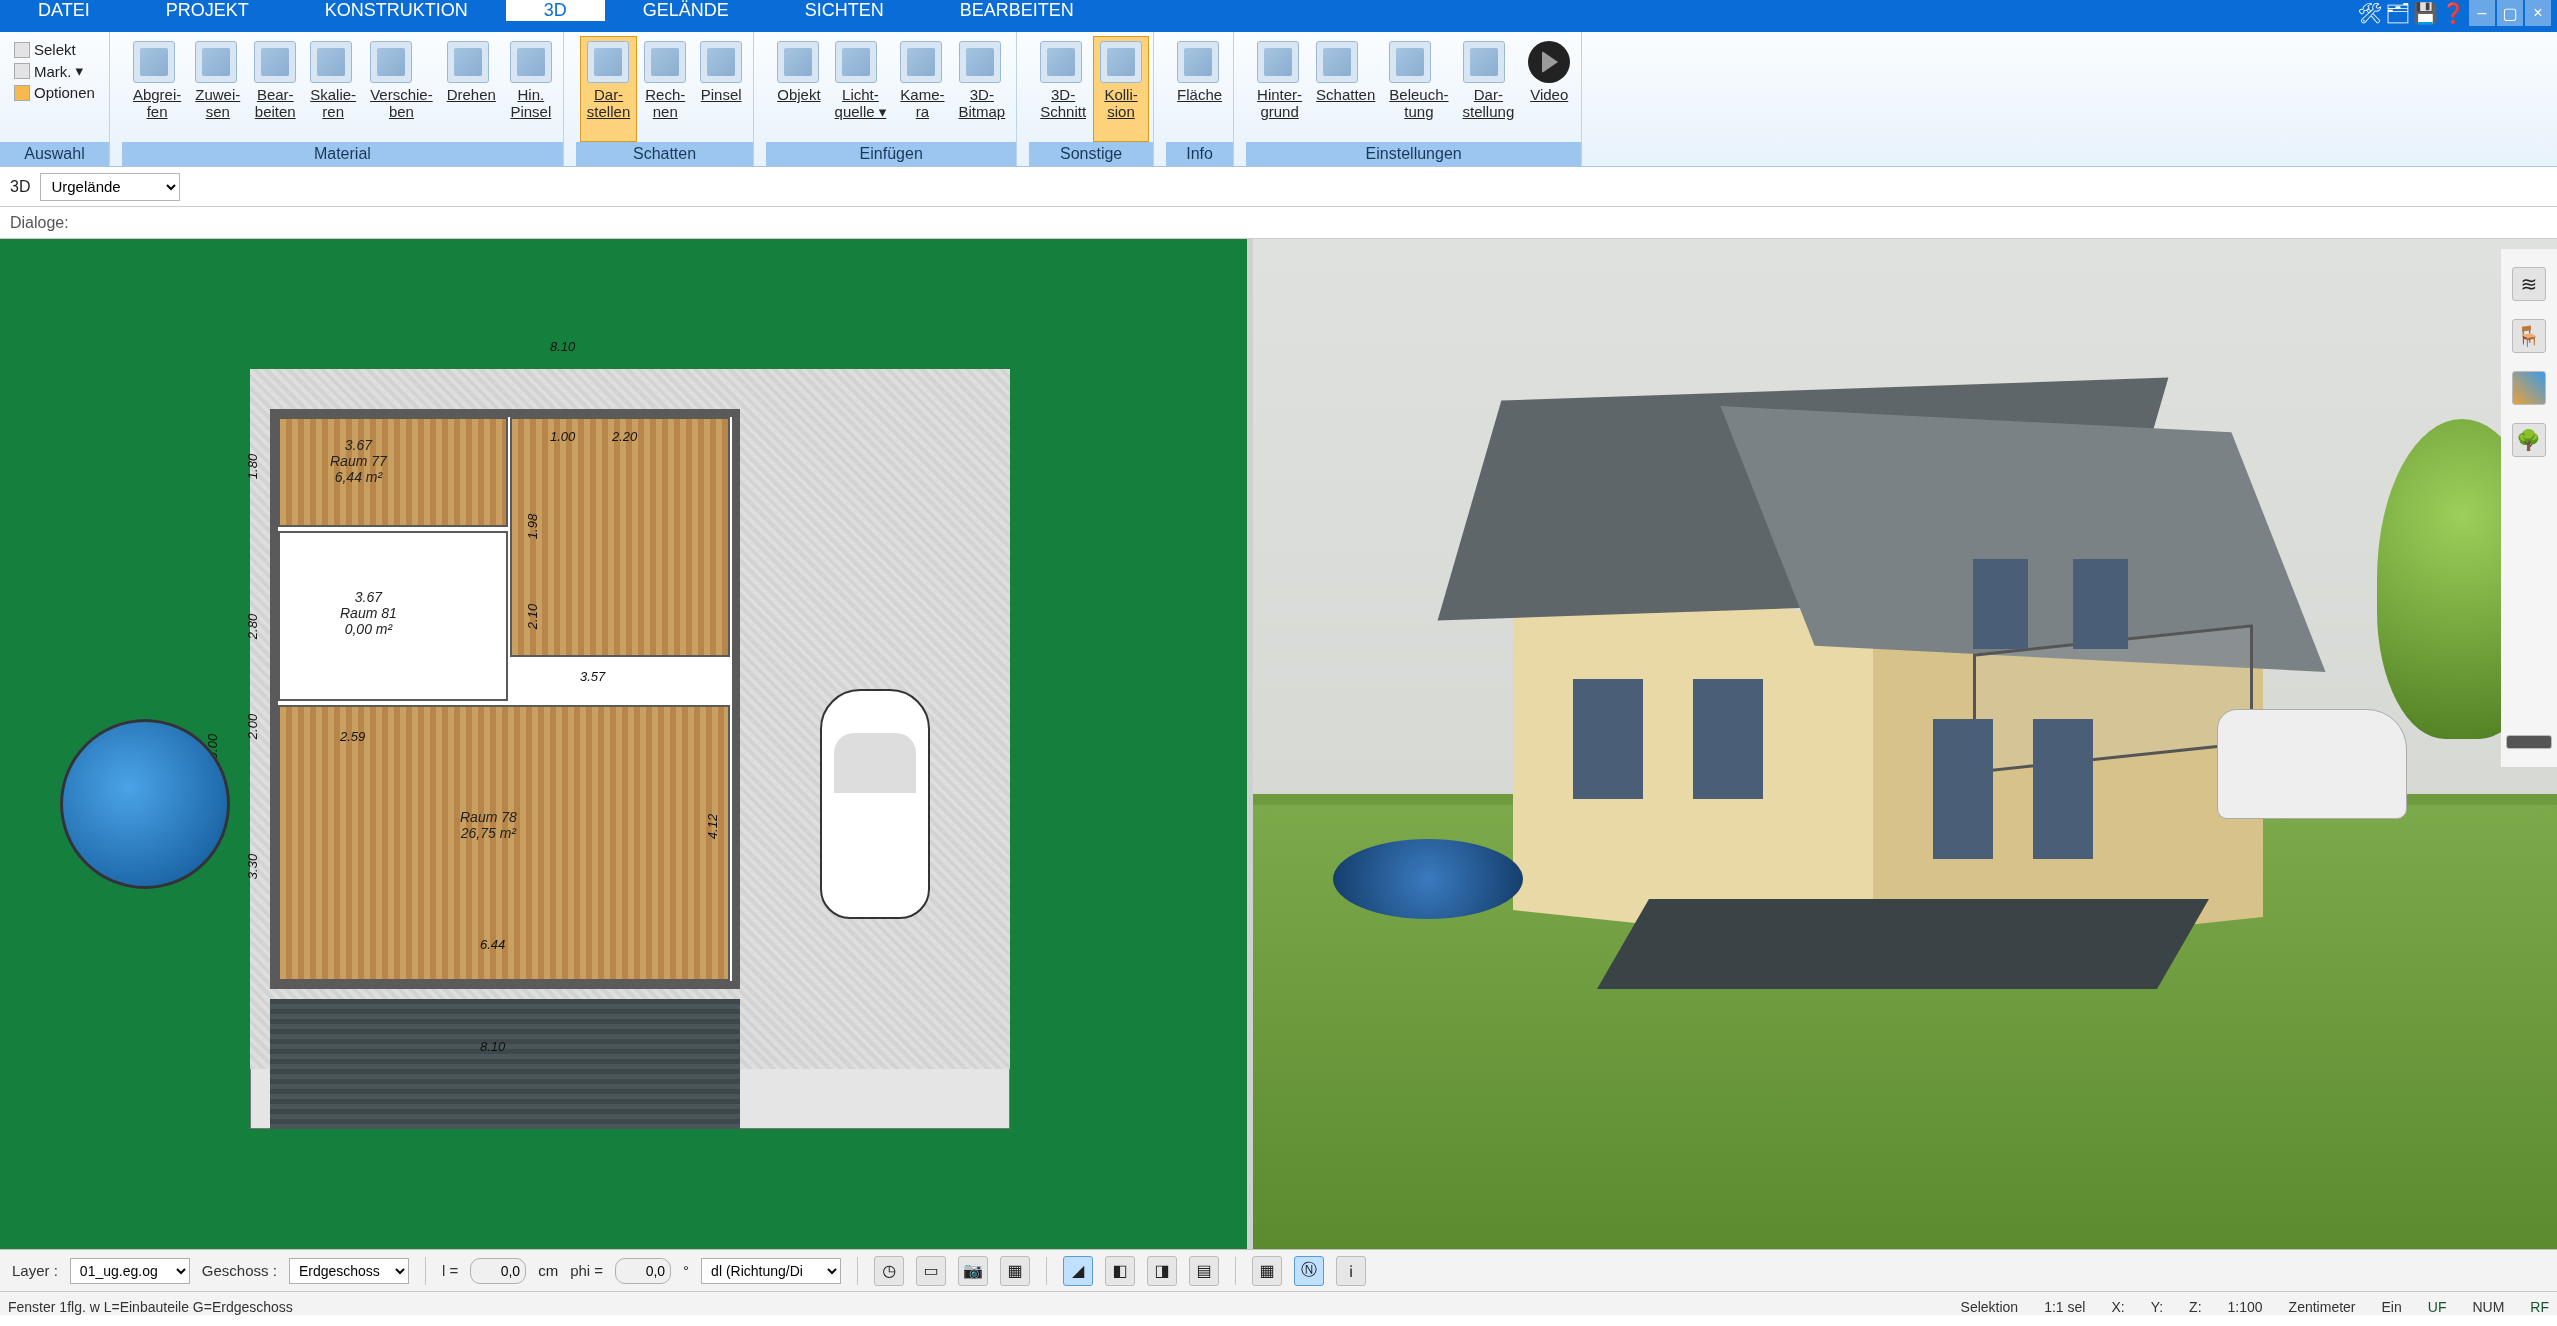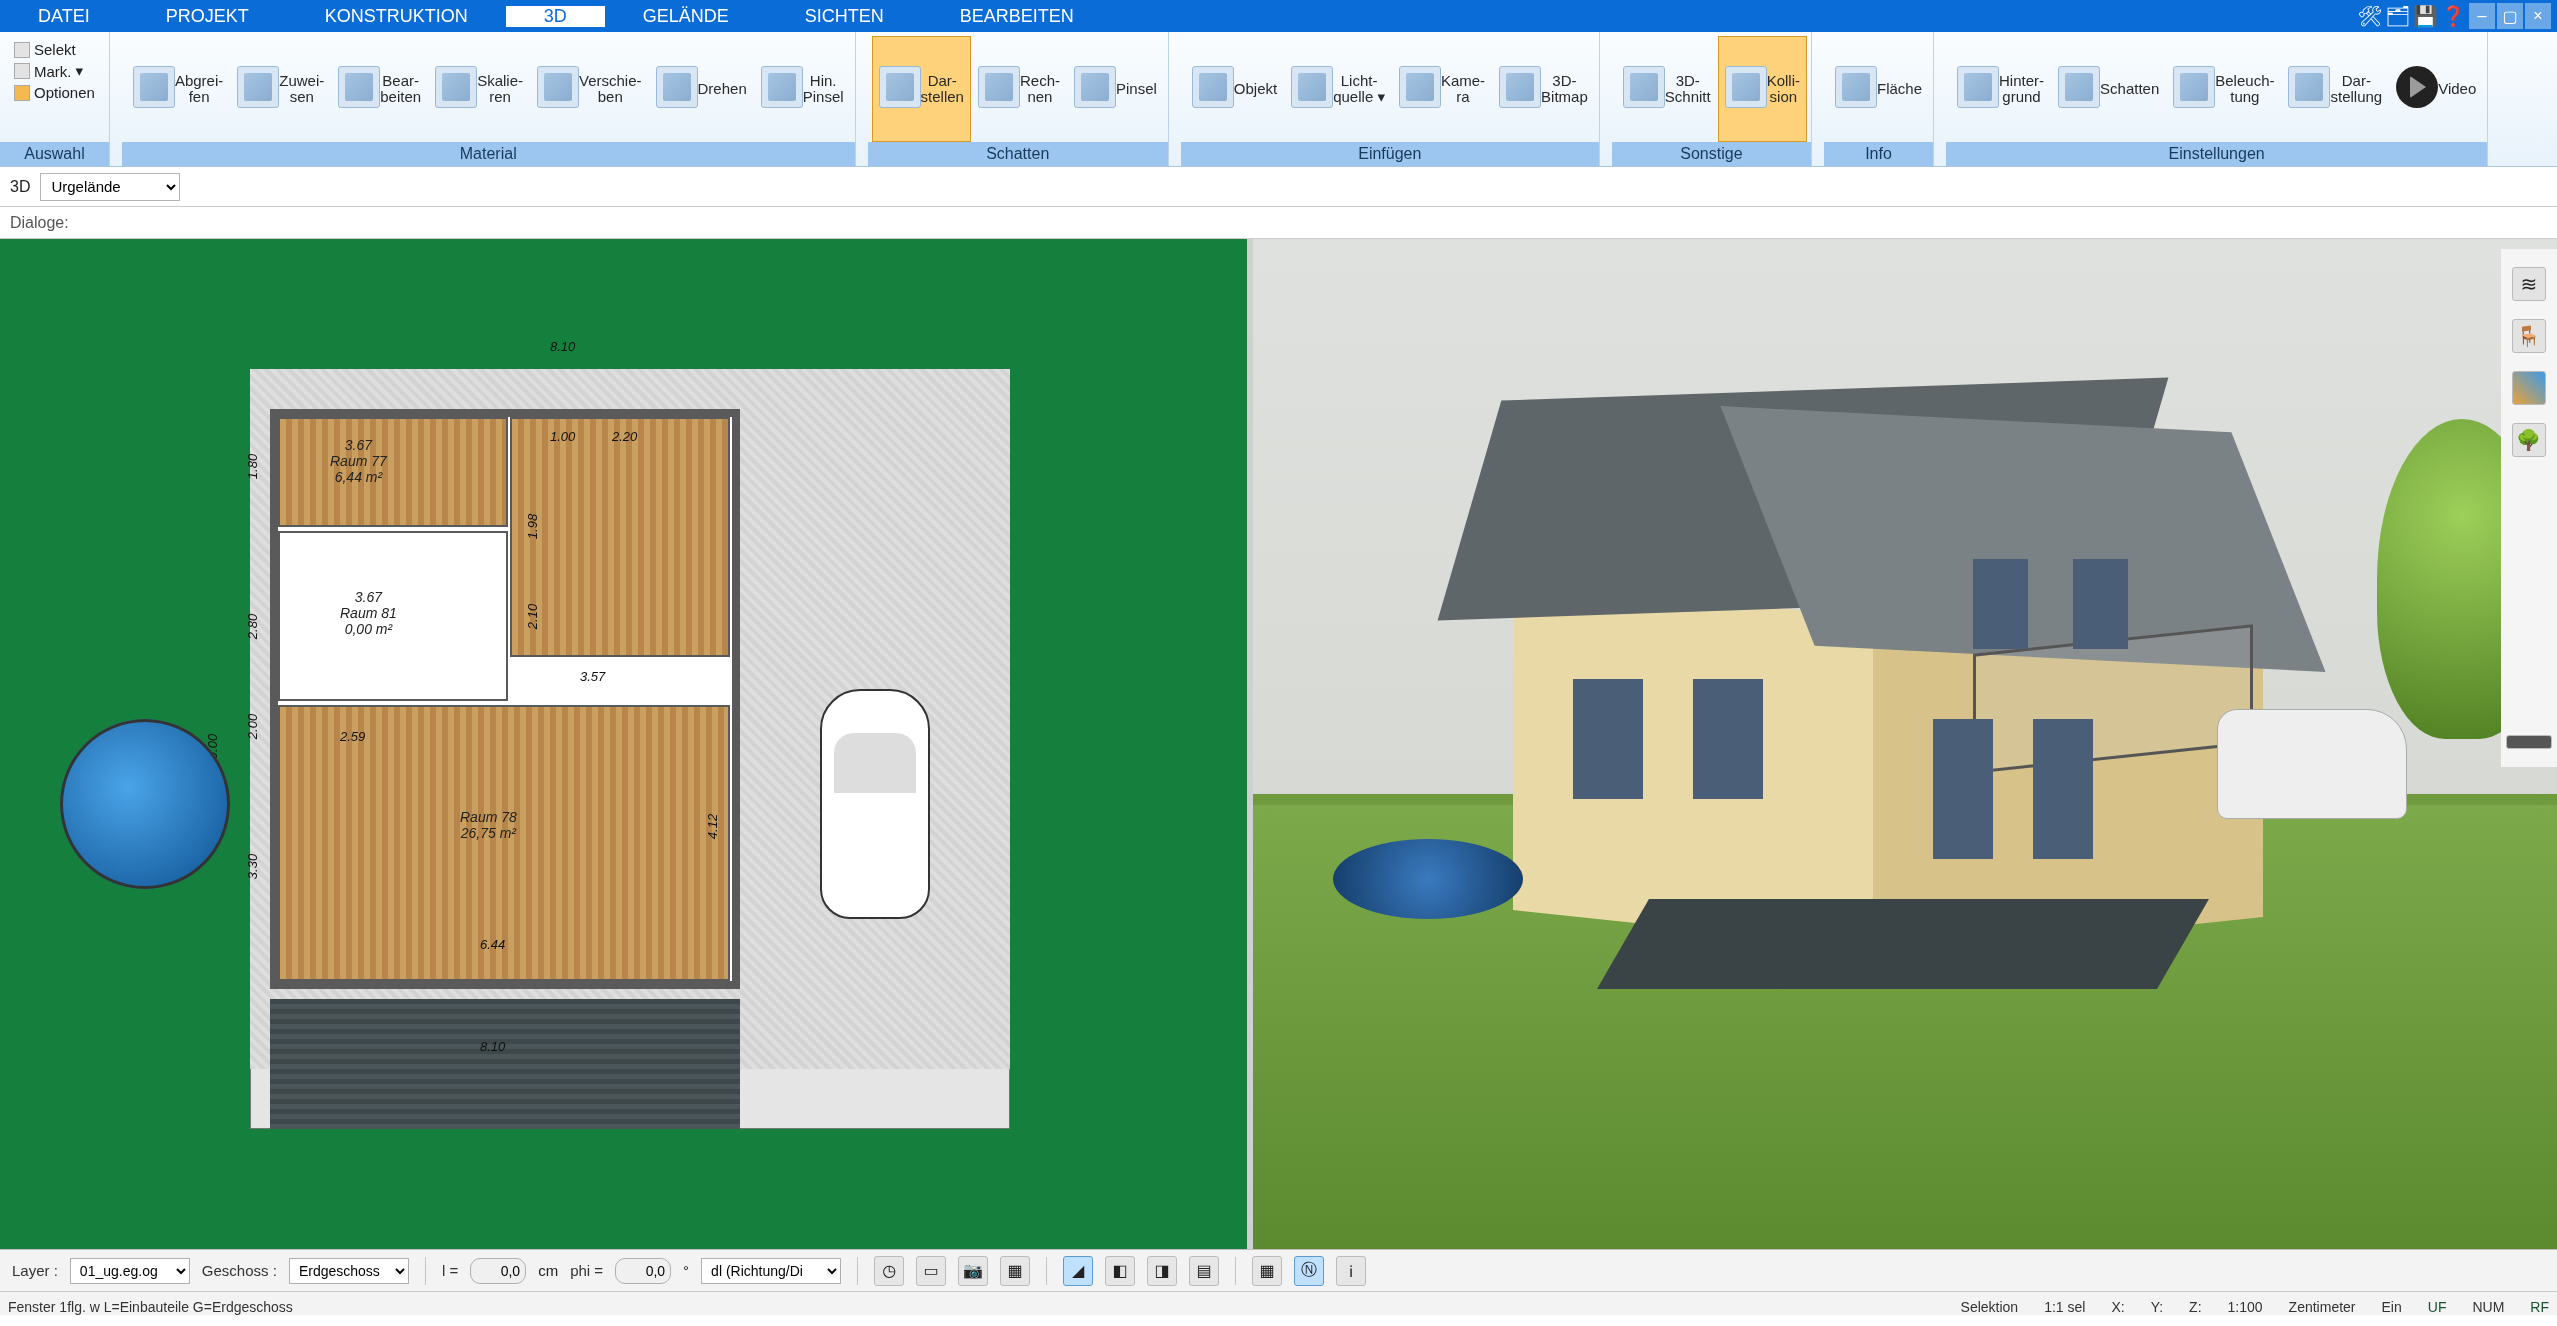--- a/index.html
+++ b/index.html
@@ -1,32 +1,32 @@
 <!DOCTYPE html>
 <html><head>
 <meta charset="utf-8">
 <style>
 * { margin:0; padding:0; box-sizing:border-box; font-family:"Segoe UI",Tahoma,sans-serif; }
 body { background:#fff; font-size:11px; color:#222; overflow:hidden; width:2557px; height:1326px; }
 
 
-.menubar { height:32px; background:#0a6cd6; display:flex; align-items:center; color:#fff; }
+.menubar { height:32px; background:#0a6cd6; display:flex; align-items:flex-start; color:#fff; }
 .menubar .tab { padding:0 38px; display:flex; align-items:center; font-size:18px; cursor:pointer; }
 .menubar .tab.active { background:#fff; color:#0a6cd6; }
 .menubar .spacer { flex:1; }
 .menubar .winbtns { display:flex; align-items:center; gap:2px; padding-right:6px; }
 .menubar .winbtns span { width:26px; height:26px; display:flex; align-items:center; justify-content:center; background:#6aa7e7; font-size:16px; cursor:pointer; }
 .menubar .winbtns .tool { background:transparent; font-size:20px; }
 
 
 .ribbon { display:flex; background:linear-gradient(#fafdff,#e8f2fb); border-bottom:1px solid #a8c4e0;gap:12px; }
 .ribbon-group { display:flex; flex-direction:column; border-right:1px solid #bcd3ea; }
 .ribbon-group .row { display:flex; padding:4px 4px 0 4px; height:110px; }
 .ribbon-group .title { text-align:center; font-size:16px; background:#9cc6ef; color:#183a5a; padding:3px 0; }
-.rb-btn { display:flex; flex-direction:row; align-items:center; justify-content:flex-start; padding:4px 6px; min-width:56px; cursor:pointer; border:1px solid transparent; }
+.rb-btn { display:flex; flex-direction:column; justify-content:flex-start; padding:4px 6px; min-width:56px; cursor:pointer; border:1px solid transparent;text-decoration:underline; }
 .rb-btn.active { background:#fdd27a; border-color:#d89a1f; }
 .rb-btn .ico { width:38px; height:38px; background:#d8e6f3; border:1px solid #9bb9d6; border-radius:3px; margin-bottom:4px; position:relative; }
 .rb-btn .ico.big { width:42px; height:42px; }
 .rb-btn .lbl { font-size:15px; text-align:center; line-height:1.1; color:#2a2a2a; white-space:pre-line; }
 .rb-mini { display:flex; flex-direction:column; gap:2px; padding:4px 6px; }
 .rb-mini div { font-size:15px; display:flex; align-items:center; gap:4px; cursor:pointer; padding:1px 4px; }
 .rb-mini .mi { width:16px; height:16px; background:#e3e3e3; border:1px solid #aaa; display:inline-block; }
 
 
 .ico::after{content:"";position:absolute;inset:6px;background:#6aa7e7;opacity:.55;border-radius:2px;}

